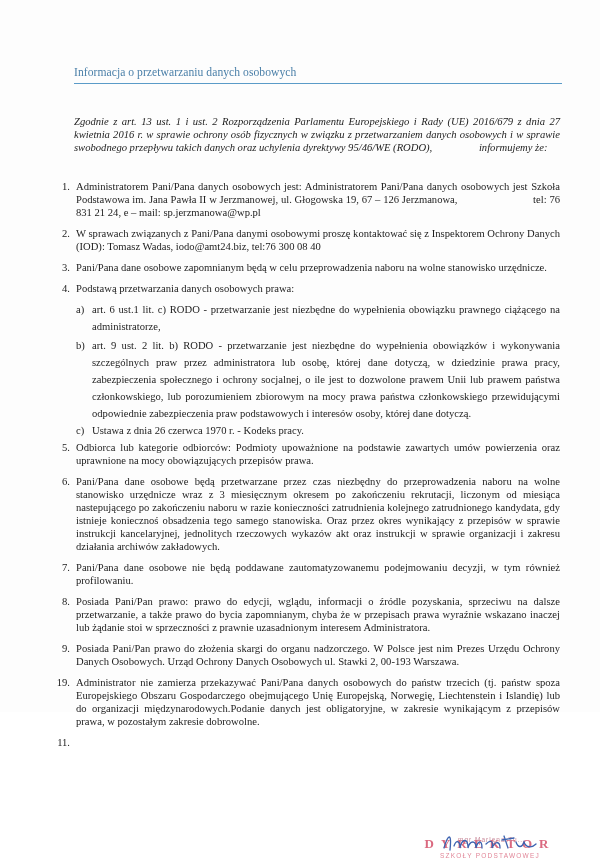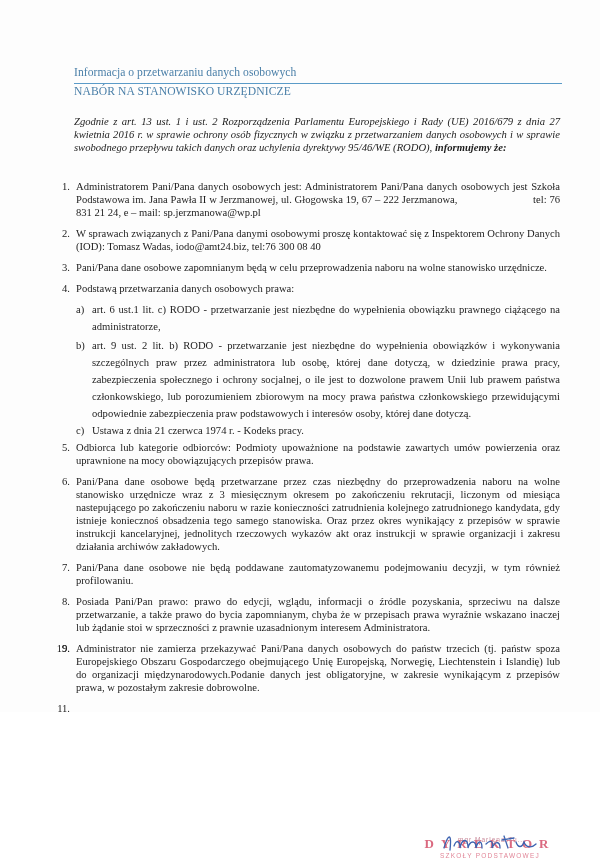--- a/index.html
+++ b/index.html
@@ -4,21 +4,21 @@
 <style>
   html, body { margin: 0; padding: 0; background: #ffffff; }
   body { width: 600px; height: 860px; overflow: hidden; position: relative;
          font-family: "Liberation Serif", "DejaVu Serif", serif; color: #1c1c1c; }
   .page { position: absolute; left: 0; top: 0; width: 600px; height: 712px; background: #fdfdfd; }
   .hdr-title { position: absolute; left: 74px; top: 66px; font-size: 11.6px; color: #4a7fa8; letter-spacing: 0.05px; }
   .hdr-rule { position: absolute; left: 74px; top: 83px; width: 488px; height: 1px; background: #5b9bc8; }
   .hdr-sub { position: absolute; left: 74px; top: 85px; font-size: 11.6px; color: #4a7fa8; letter-spacing: 0.1px; }
   .intro { position: absolute; left: 74px; top: 115px; width: 486px; font-style: italic; font-size: 10.6px;
            line-height: 13px; text-align: justify; }
-  .intro .bold { font-weight: bold; }
+  .intro .bold { font-weight: normal; margin-left: 44px; }
   .list { position: absolute; left: 48px; top: 180px; width: 512px; font-size: 10.6px; line-height: 13px; }
   .item { position: relative; padding-left: 28px; text-align: justify; margin-bottom: 8px; }
   .item .num { position: absolute; left: 0; top: 0; width: 22px; text-align: right; }
   .sub { position: relative; padding-left: 16px; text-align: justify; margin-top: 6px; line-height: 17px; }
   .sub .let { position: absolute; left: 0; top: 0; }
   .subc { line-height: 13px; margin-top: 2px; }
   .tab { display: inline-block; width: 70px; }
   .stamp { position: absolute; left: 410px; top: 788px; width: 160px; text-align: center; color: #d4506a; }
   .stamp .big { font-size: 13px; letter-spacing: 7px; font-weight: bold; opacity: 0.85; margin-top: 48px; }
   .stamp .small { font-family: "Liberation Sans", sans-serif; font-size: 6.5px; letter-spacing: 1.2px; opacity: 0.7; line-height: 8px; }
@@ -27,31 +27,30 @@
   .stamp-name { position: absolute; left: 432px; top: 836px; width: 120px; text-align: center; font-family: "Liberation Sans", sans-serif;
                 font-size: 6.5px; color: #c98a9a; letter-spacing: 1px; }
 </style>
 </head>
 <body>
 
 <div class="page">
 
   <div class="hdr-title">Informacja o przetwarzaniu danych osobowych</div>
   <div class="hdr-rule"></div>
-  <div class="hdr-sub">NABÓR NA STANOWISKO URZĘDNICZE</div>
 
   <div class="intro">
     <span>Zgodnie z art. 13 ust. 1 i ust. 2 Rozporządzenia Parlamentu Europejskiego i Rady (UE) 2016/679 z dnia 27 kwietnia 2016 r. w sprawie ochrony osób fizycznych w związku z przetwarzaniem danych osobowych i w sprawie swobodnego przepływu takich danych oraz uchylenia dyrektywy 95/46/WE (RODO),</span>
     <span class="bold">informujemy że:</span>
   </div>
 
   <div class="list">
     <div class="item">
       <span class="num">1.</span>
-      <span>Administratorem Pani/Pana danych osobowych jest: Administratorem Pani/Pana danych osobowych jest Szkoła Podstawowa im. Jana Pawła II w Jerzmanowej, ul. Głogowska 19, 67 – 222 Jerzmanowa,</span>
+      <span>Administratorem Pani/Pana danych osobowych jest: Administratorem Pani/Pana danych osobowych jest Szkoła Podstawowa im. Jana Pawła II w Jerzmanowej, ul. Głogowska 19, 67 – 126 Jerzmanowa,</span>
       <span class="tab"></span>
       <span>tel: 76 831 21 24, e – mail: sp.jerzmanowa@wp.pl</span>
     </div>
     <div class="item">
       <span class="num">2.</span>
       <span>W sprawach związanych z Pani/Pana danymi osobowymi proszę kontaktować się z Inspektorem Ochrony Danych (IOD): Tomasz Wadas, iodo@amt24.biz, tel:76 300 08 40</span>
     </div>
     <div class="item">
       <span class="num">3.</span>
       <span>Pani/Pana dane osobowe zapomnianym będą w celu przeprowadzenia naboru na wolne stanowisko urzędnicze.</span>
@@ -62,41 +61,42 @@
       <div class="sub">
         <span class="let">a)</span>
         <span>art. 6 ust.1 lit. c) RODO - przetwarzanie jest niezbędne do wypełnienia obowiązku prawnego ciążącego na administratorze,</span>
       </div>
       <div class="sub" style="margin-top:2px;">
         <span class="let">b)</span>
         <span>art. 9 ust. 2 lit. b) RODO - przetwarzanie jest niezbędne do wypełnienia obowiązków i wykonywania szczególnych praw przez administratora lub osobę, której dane dotyczą, w dziedzinie prawa pracy, zabezpieczenia społecznego i ochrony socjalnej, o ile jest to dozwolone prawem Unii lub prawem państwa członkowskiego, lub porozumieniem zbiorowym na mocy prawa państwa członkowskiego przewidującymi odpowiednie zabezpieczenia praw podstawowych i interesów osoby, której dane dotyczą.</span>
       </div>
       <div class="sub subc">
         <span class="let">c)</span>
-        <span>Ustawa z dnia 21 czerwca 1974 r. - Kodeks pracy.</span>
+        <span>Ustawa z dnia 26 czerwca 1970 r. - Kodeks pracy.</span>
       </div>
     </div>
     <div class="item">
       <span class="num">5.</span>
       <span>Odbiorca lub kategorie odbiorców: Podmioty upoważnione na podstawie zawartych umów powierzenia oraz uprawnione na mocy obowiązujących przepisów prawa.</span>
     </div>
     <div class="item">
       <span class="num">6.</span>
       <span>Pani/Pana dane osobowe będą przetwarzane przez czas niezbędny do przeprowadzenia naboru na wolne stanowisko urzędnicze wraz z 3 miesięcznym okresem po zakończeniu rekrutacji, liczonym od miesiąca nastepującego po zakończeniu naboru w razie konieczności zatrudnienia kolejnego zatrudnionego kandydata, gdy istnieje koniecznoś obsadzenia tego samego stanowiska. Oraz przez okres wynikający z przepisów w sprawie instrukcji kancelaryjnej, jednolitych rzeczowych wykazów akt oraz instrukcji w sprawie organizacji i zakresu działania archiwów zakładowych.</span>
     </div>
     <div class="item">
       <span class="num">7.</span>
       <span>Pani/Pana dane osobowe nie będą poddawane zautomatyzowanemu podejmowaniu decyzji, w tym również profilowaniu.</span>
     </div>
     <div class="item">
       <span class="num">8.</span>
       <span>Posiada Pani/Pan prawo: prawo do edycji, wglądu, informacji o źródle pozyskania, sprzeciwu na dalsze przetwarzanie, a także prawo do bycia zapomnianym, chyba że w przepisach prawa wyraźnie wskazano inaczej lub żądanie stoi w sprzeczności z prawnie uzasadnionym interesem Administratora.</span>
     </div>
     <div class="item">
       <span class="num">9.</span>
+      <span>Posiada Pani/Pan prawo do złożenia skargi do organu nadzorczego. W Polsce jest nim Prezes Urzędu Ochrony Danych Osobowych. Urząd Ochrony Danych Osobowych ul. Stawki 2, 00-193 Warszawa.</span>
     </div>
     <div class="item">
       <span class="num">19.</span>
       <span>Administrator nie zamierza przekazywać Pani/Pana danych osobowych do państw trzecich (tj. państw spoza Europejskiego Obszaru Gospodarczego obejmującego Unię Europejską, Norwegię, Liechtenstein i Islandię) lub do organizacji międzynarodowych.Podanie danych jest obligatoryjne, w zakresie wynikającym z przepisów prawa, w pozostałym zakresie dobrowolne.</span>
     </div>
     <div class="item">
       <span class="num">11.</span>
     </div>
   </div>
 

